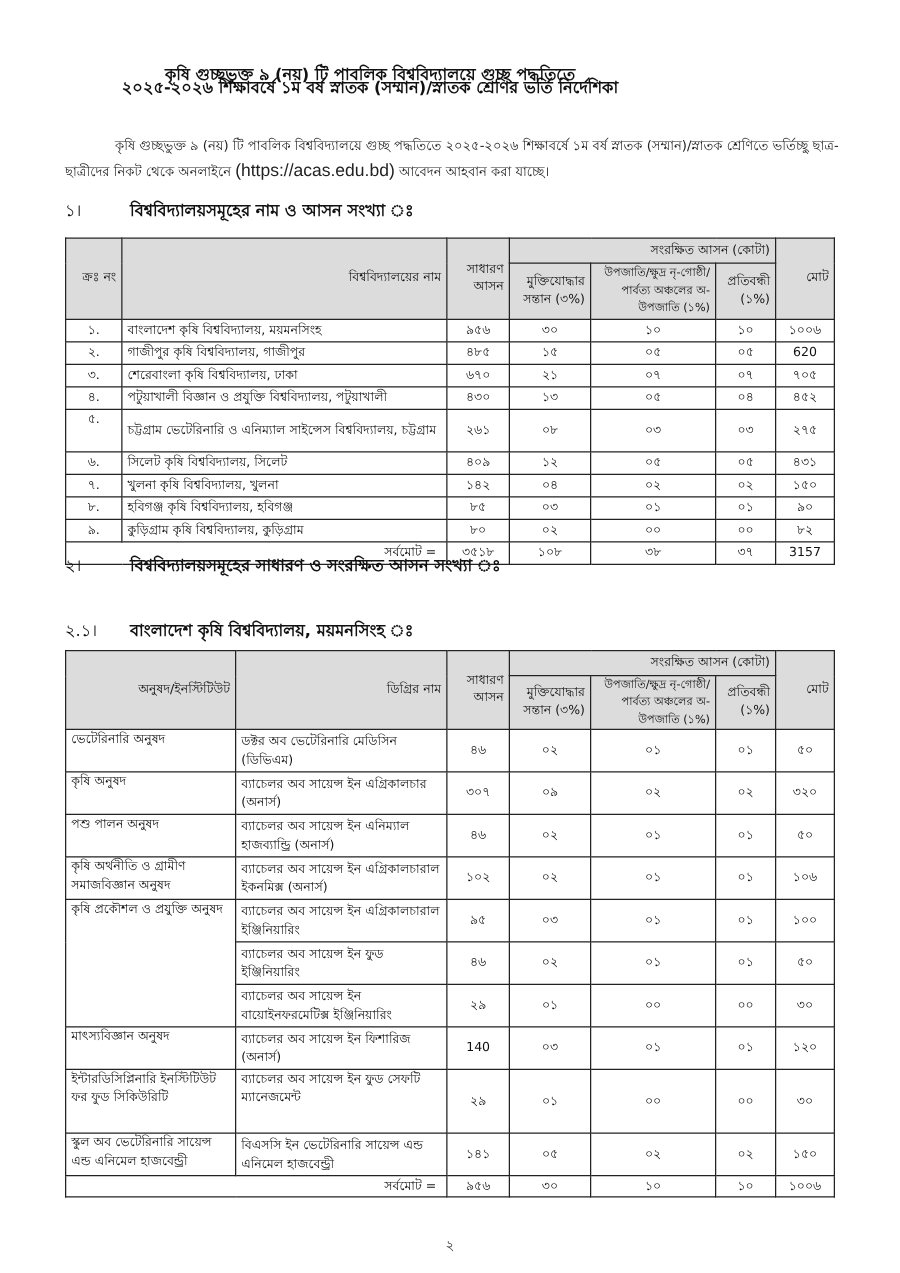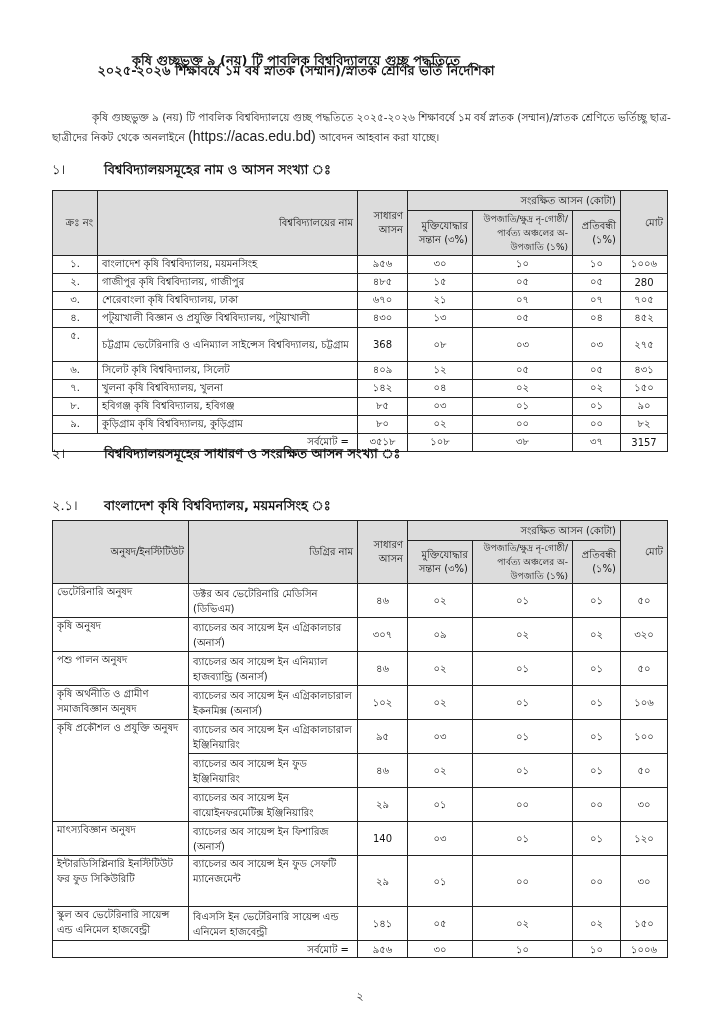--- a/index.html
+++ b/index.html
@@ -103,21 +103,21 @@
       <td class="num">১০</td>
       <td class="num">১০০৬</td>
     </tr>
     <tr class="r1">
       <td class="num">২.</td>
       <td class="left">গাজীপুর কৃষি বিশ্ববিদ্যালয়, গাজীপুর</td>
       <td class="num">৪৮৫</td>
       <td class="num">১৫</td>
       <td class="num">০৫</td>
       <td class="num">০৫</td>
-      <td class="num">280</td>
+      <td class="num">620</td>
     </tr>
     <tr class="r1">
       <td class="num">৩.</td>
       <td class="left">শেরেবাংলা কৃষি বিশ্ববিদ্যালয়, ঢাকা</td>
       <td class="num">৬৭০</td>
       <td class="num">২১</td>
       <td class="num">০৭</td>
       <td class="num">০৭</td>
       <td class="num">৭০৫</td>
     </tr>
@@ -126,21 +126,21 @@
       <td class="left">পটুয়াখালী বিজ্ঞান ও প্রযুক্তি বিশ্ববিদ্যালয়, পটুয়াখালী</td>
       <td class="num">৪৩০</td>
       <td class="num">১৩</td>
       <td class="num">০৫</td>
       <td class="num">০৪</td>
       <td class="num">৪৫২</td>
     </tr>
     <tr class="r2">
       <td class="num top">৫.</td>
       <td class="left">চট্টগ্রাম ভেটেরিনারি ও এনিম্যাল সাইন্সেস বিশ্ববিদ্যালয়, চট্টগ্রাম</td>
-      <td class="num">368</td>
+      <td class="num">২৬১</td>
       <td class="num">০৮</td>
       <td class="num">০৩</td>
       <td class="num">০৩</td>
       <td class="num">২৭৫</td>
     </tr>
     <tr class="r1">
       <td class="num">৬.</td>
       <td class="left">সিলেট কৃষি বিশ্ববিদ্যালয়, সিলেট</td>
       <td class="num">৪০৯</td>
       <td class="num">১২</td>

